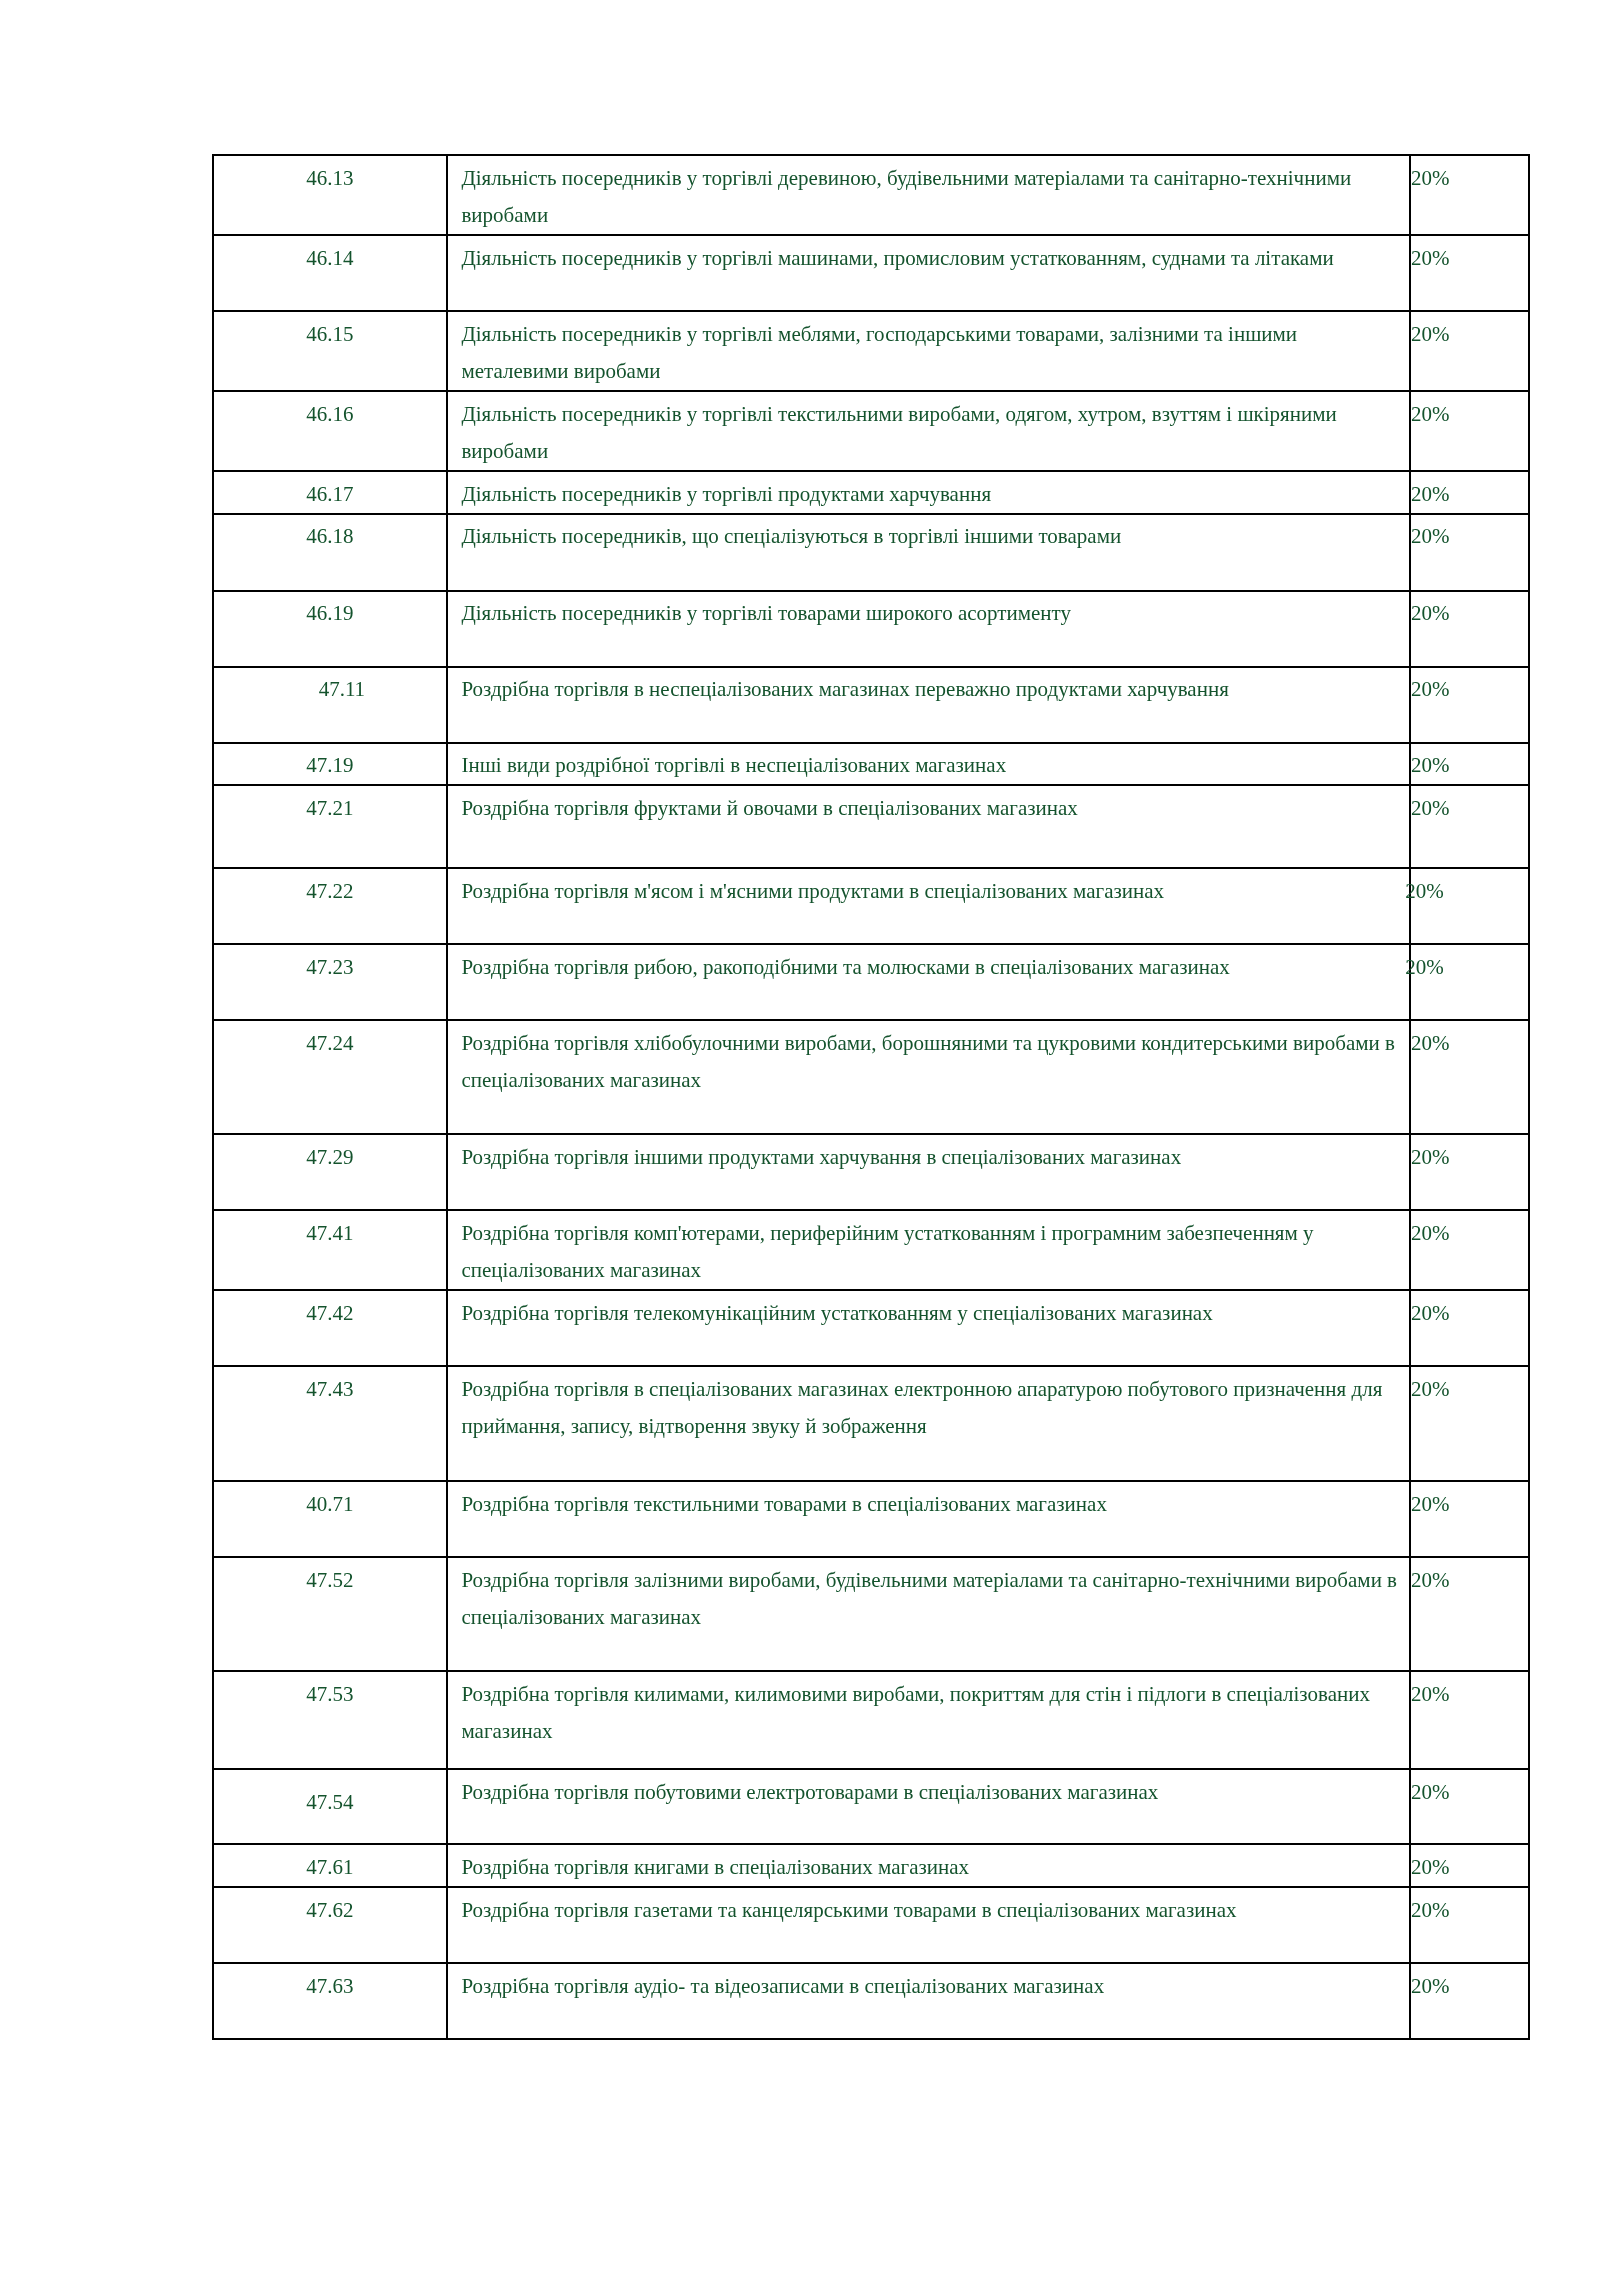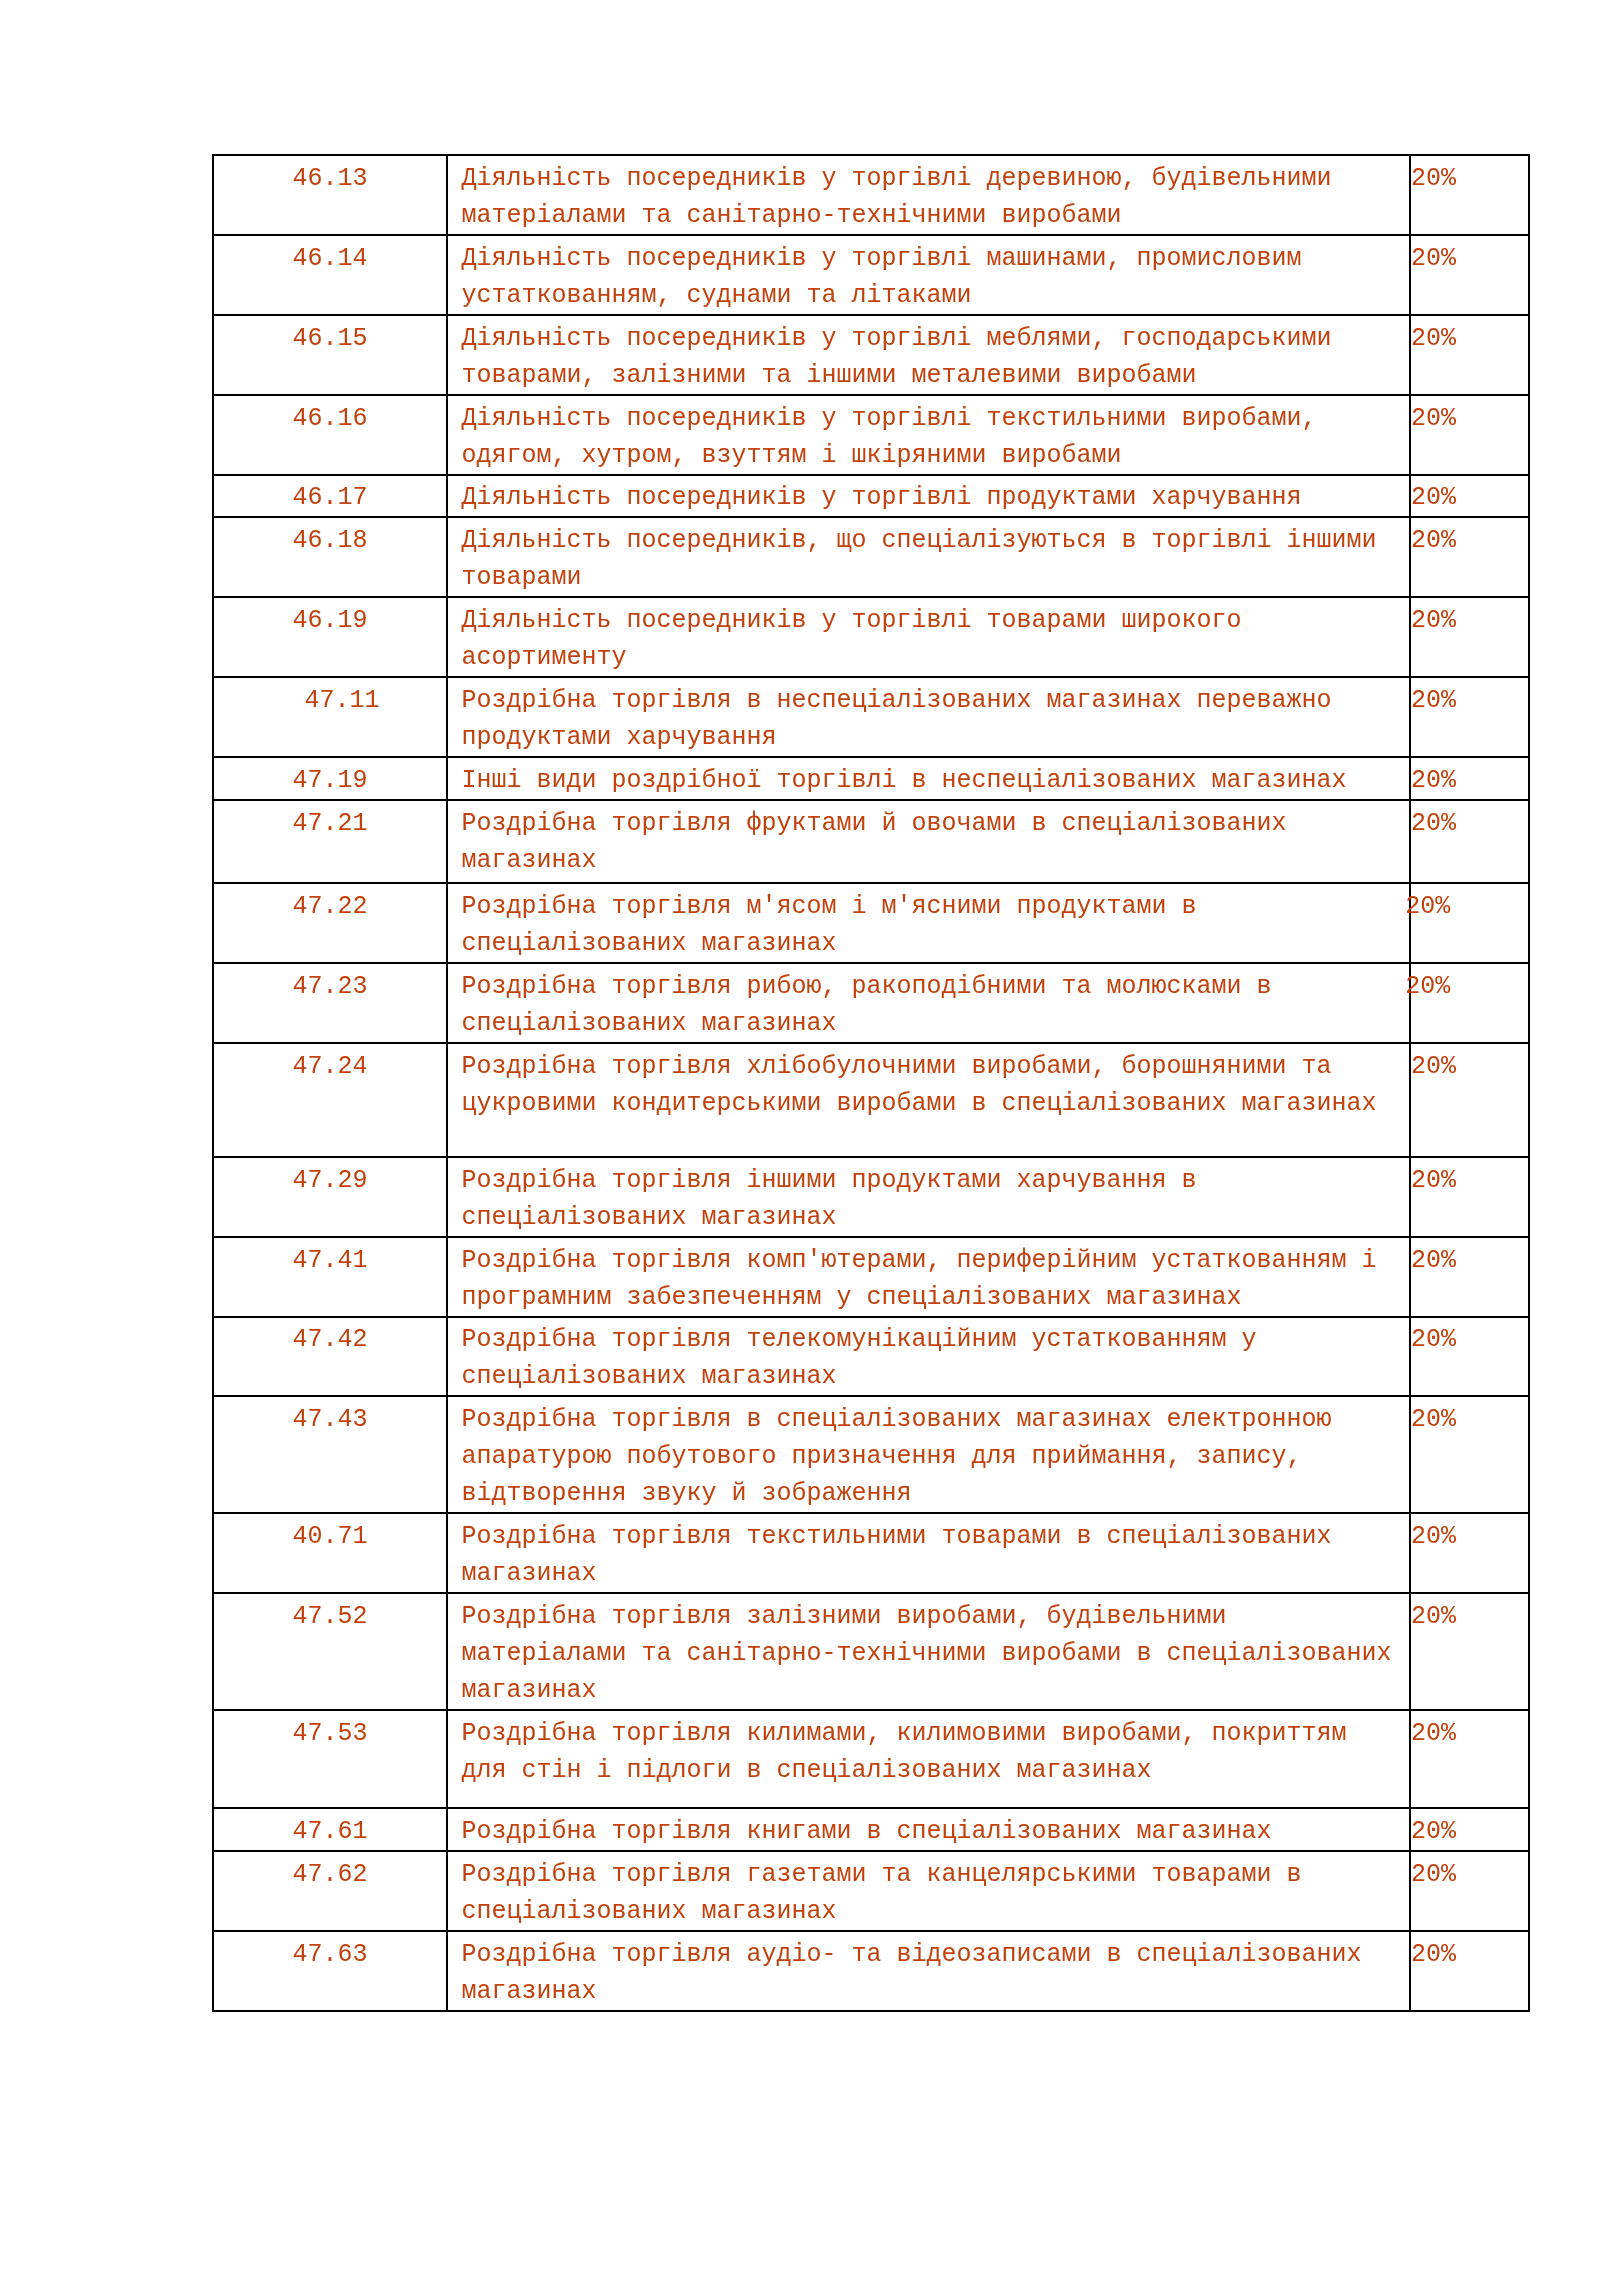--- a/index.html
+++ b/index.html
@@ -4,23 +4,23 @@
 <style>
   html, body { margin: 0; padding: 0; background: #ffffff; }
   body { width: 1621px; height: 2293px; position: relative; overflow: hidden; }
   .page { position: absolute; left: 0; top: 0; width: 1621px; height: 2293px; background: #fff; }
   table.okved {
     position: absolute;
     left: 212px; top: 154px;
     width: 1318px;
     border-collapse: collapse;
     table-layout: fixed;
-    font-family: Liberation Mono, monospace;
-    font-size: 25px;
-    color: #c2410c;
+    font-family: Liberation Serif, serif;
+    font-size: 21px;
+    color: #14532d;
   }
   table.okved td {
     border: 2px solid #000;
     vertical-align: top;
     padding: 0;
     line-height: 37px;
     box-sizing: border-box;
   }
   td.code { width: 232px; text-align: center; padding-top: 3.9px !important; }
   td.desc { width: 956px; padding: 3.9px 7.8px 0 13.7px !important; text-align: left; }
@@ -127,20 +127,25 @@
       <tr style="height:114px">
         <td class="code"><span>47.52</span></td>
         <td class="desc"><span>Роздрібна торгівля залізними виробами, будівельними матеріалами та санітарно-технічними виробами в спеціалізованих магазинах</span></td>
         <td class="rate"><span>20%</span></td>
       </tr>
       <tr style="height:98px">
         <td class="code"><span>47.53</span></td>
         <td class="desc"><span>Роздрібна торгівля килимами, килимовими виробами, покриттям для стін і підлоги в спеціалізованих магазинах</span></td>
         <td class="rate"><span>20%</span></td>
       </tr>
+      <tr style="height:75px">
+        <td class="code" style="padding-top:13.7px !important"><span>47.54</span></td>
+        <td class="desc"><span>Роздрібна торгівля побутовими електротоварами в спеціалізованих магазинах</span></td>
+        <td class="rate"><span>20%</span></td>
+      </tr>
       <tr style="height:38px">
         <td class="code"><span>47.61</span></td>
         <td class="desc"><span>Роздрібна торгівля книгами в спеціалізованих магазинах</span></td>
         <td class="rate"><span>20%</span></td>
       </tr>
       <tr style="height:76px">
         <td class="code"><span>47.62</span></td>
         <td class="desc"><span>Роздрібна торгівля газетами та канцелярськими товарами в спеціалізованих магазинах</span></td>
         <td class="rate"><span>20%</span></td>
       </tr>

